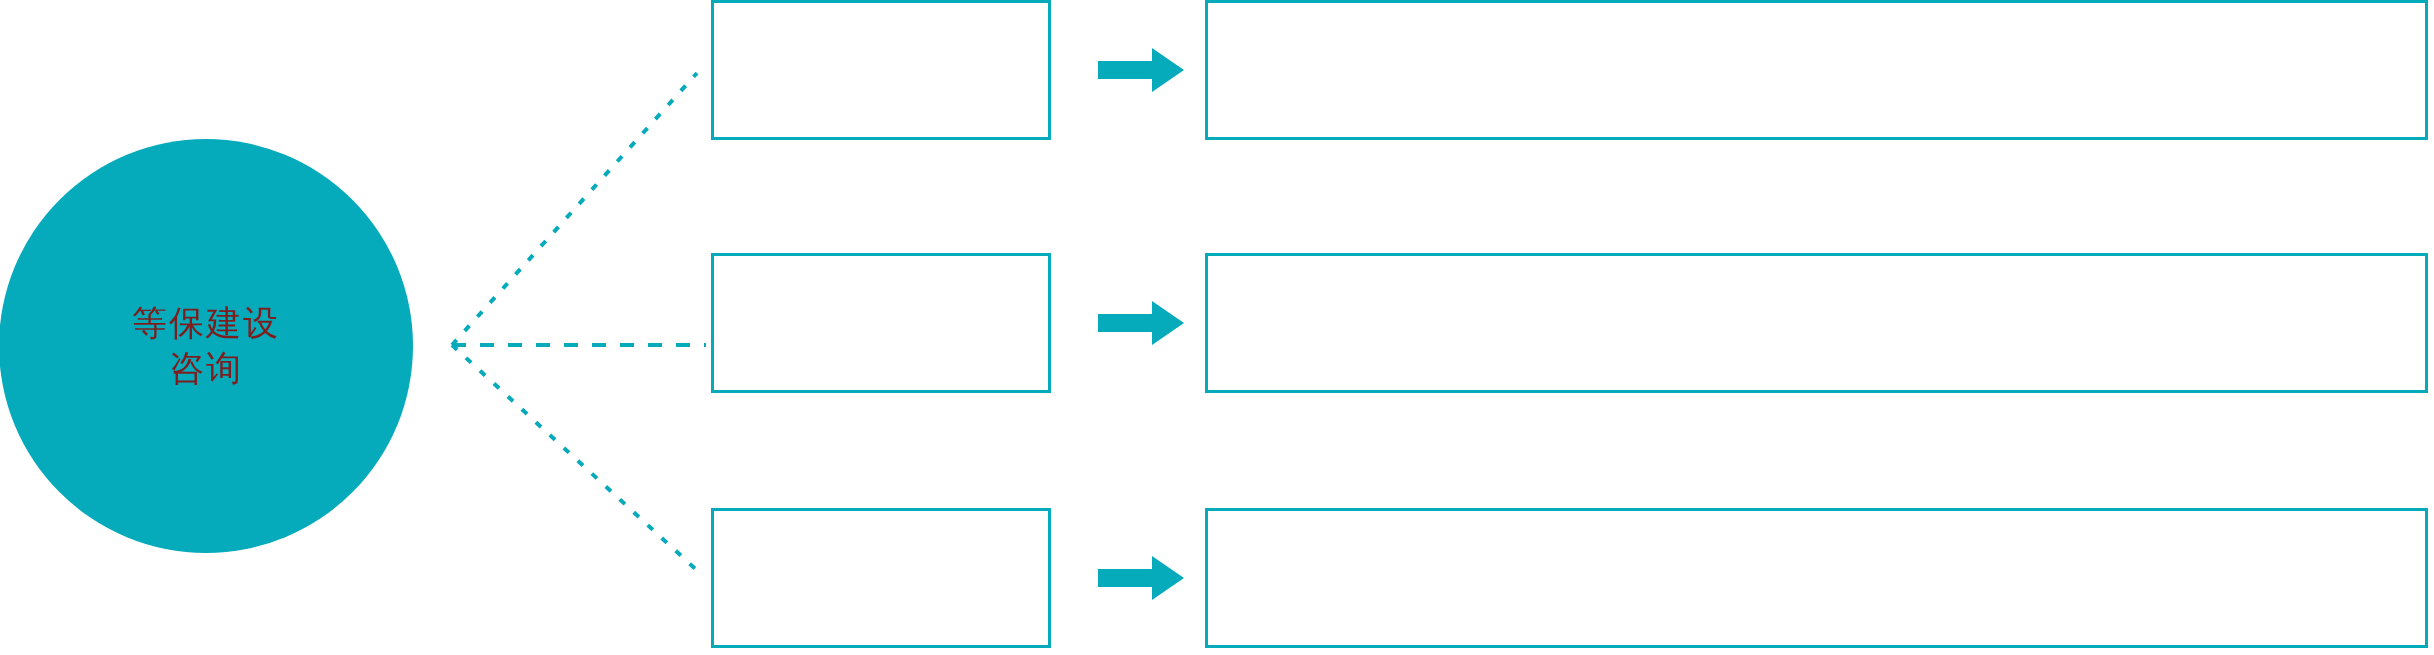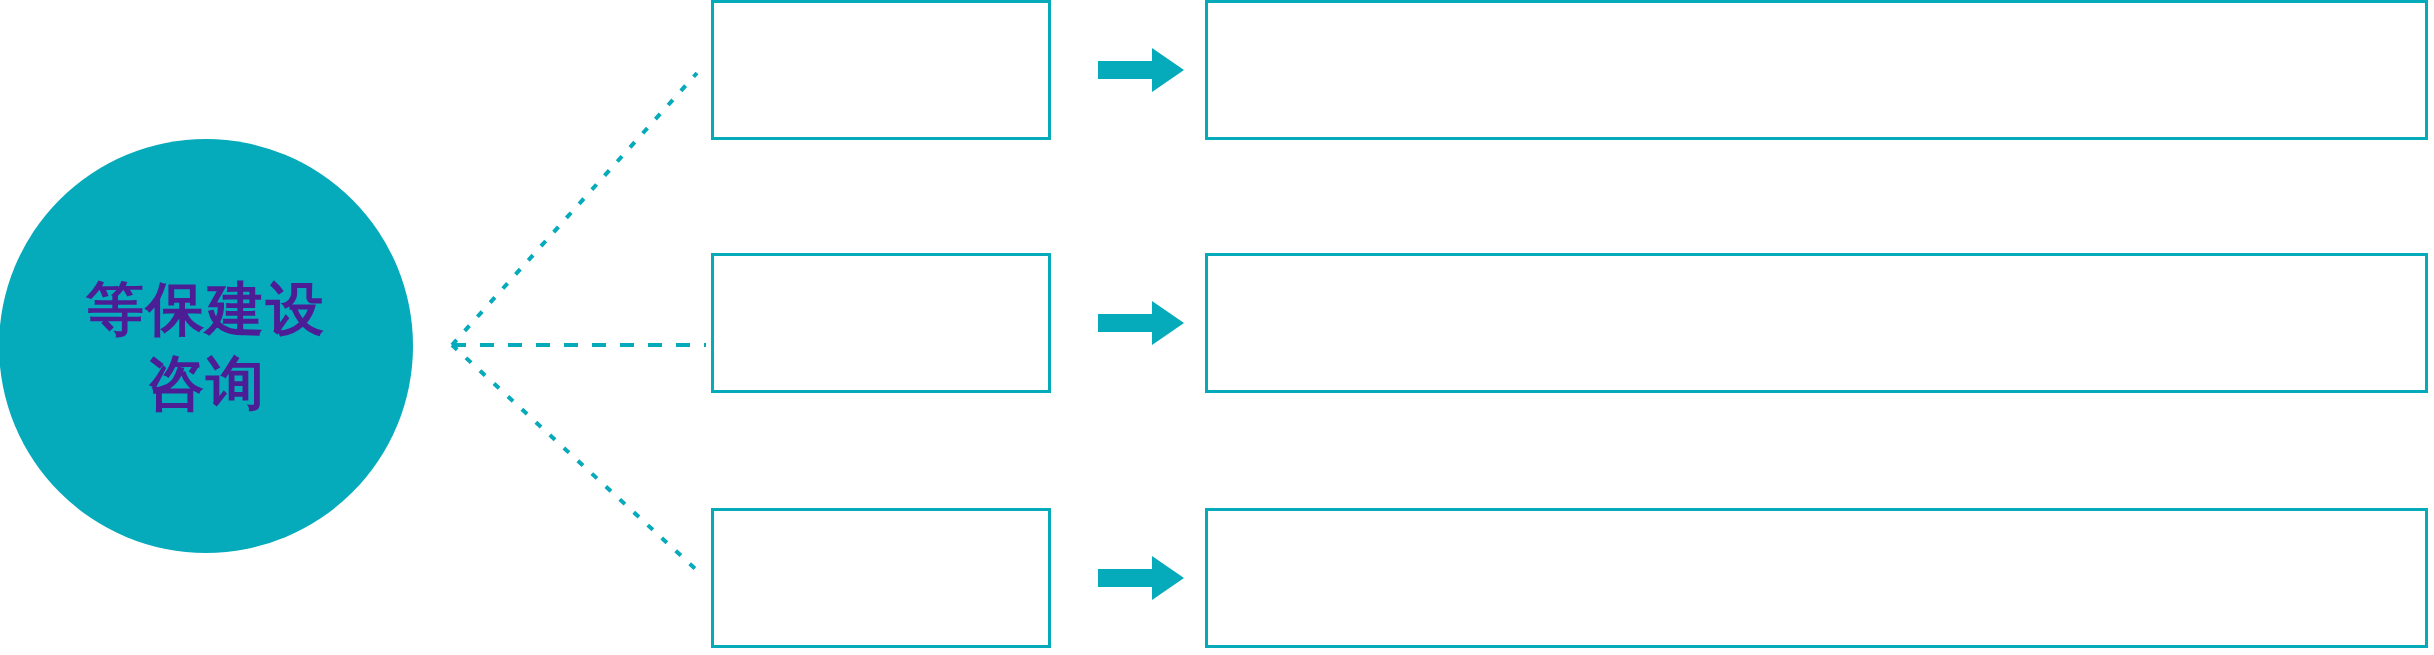--- a/index.html
+++ b/index.html
@@ -27,27 +27,27 @@
     height: 414px;
     border-radius: 50%;
     background: #05AABB;
     display: flex;
     flex-direction: column;
     align-items: center;
     justify-content: center;
     box-sizing: border-box;
   }
   .hub-label {
-    color: #4c1d95;
-    font-size: 58px;
+    color: #7f1d1d;
+    font-size: 35px;
     line-height: 1.28;
     letter-spacing: 2px;
     text-align: center;
     white-space: pre-line;
-    font-weight: 700;
+    font-weight: 400;
     font-family: "DejaVu Sans", "Liberation Sans", sans-serif;
   }
 
   
   #connectors {
     position: absolute;
     left: 0;
     top: 0;
     width: 2434px;
     height: 655px;

